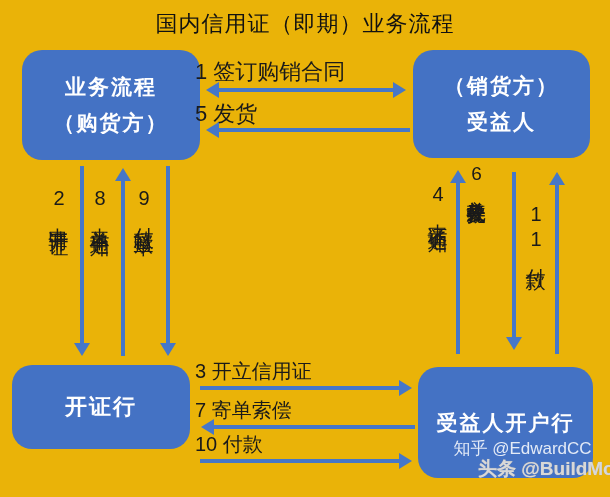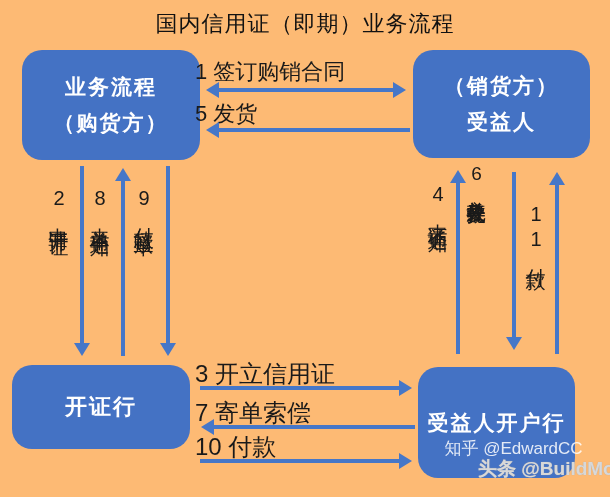--- a/index.html
+++ b/index.html
@@ -1,20 +1,20 @@
 <!DOCTYPE html>
 <html><head>
 <meta charset="utf-8">
 <style>
   * { margin:0; padding:0; box-sizing:border-box; }
   html,body { background:#ffffff; }
   .canvas {
     position:relative;
     width:610px; height:497px;
-    background:#fdba74;
+    background:#eab308;
     font-family:"Liberation Sans","DejaVu Sans",sans-serif;
     overflow:hidden;
     padding-left:44px;
   }
   .title {
     position:absolute; top:9px; left:0; width:610px;
     text-align:center;
     font-family:"DejaVu Serif","Liberation Serif",serif;
     font-size:22px; color:#111111; letter-spacing:1px;
   }
@@ -23,21 +23,21 @@
     position:absolute;
     background:#4472C4;
     border-radius:20px;
     color:#ffffff;
     display:flex; flex-direction:column; justify-content:center; align-items:center;
     font-weight:bold; letter-spacing:2px;
   }
   .node-applicant   { left:22px;  top:50px;  width:178px; height:110px; font-size:21px; }
   .node-beneficiary { left:413px; top:50px;  width:177px; height:108px; font-size:21px; }
   .node-issuing     { left:12px;  top:365px; width:178px; height:84px; font-size:22px; }
-  .node-benebank    { left:418px; top:367px; width:157px; height:111px; font-size:21px; overflow:visible; }
+  .node-benebank    { left:418px; top:367px; width:175px; height:111px; font-size:21px; overflow:visible; }
   .node-line { line-height:36px; white-space:nowrap; }
   .bank-name { position:absolute; top:42px; left:0; width:100%; text-align:center; white-space:nowrap; }
   .wm-zhihu {
     position:absolute; top:70px; left:10px; width:100%; text-align:center; padding-left:14px;
     font-size:17px; font-weight:400; letter-spacing:0px;
     color:rgba(255,255,255,0.85); white-space:nowrap;
   }
   .wm-toutiao {
     position:absolute; top:89px; left:60px;
     font-size:19px; font-weight:bold; letter-spacing:0px;
@@ -51,21 +51,21 @@
   .ah-u { top:-13px; left:-6px; border-left:8px solid transparent; border-right:8px solid transparent; border-bottom:13px solid #4677C8; }
   .ah-d { bottom:-13px; left:-6px; border-left:8px solid transparent; border-right:8px solid transparent; border-top:13px solid #4677C8; }
   .harrow1  { left:219px; top:88px;  width:174px; }
   .harrow5  { left:219px; top:128px; width:191px; }
   .harrow3  { left:200px; top:386px; width:199px; }
   .harrow7  { left:214px; top:425px; width:201px; }
   .harrow10 { left:200px; top:459px; width:199px; }
   
   .hlabel { position:absolute; left:195px; width:212px; text-align:left; color:#1a1a1a; white-space:nowrap; }
   .hlabel-top { font-size:22px; }
-  .hlabel-bot { font-size:24px; }
+  .hlabel-bot { font-size:20px; }
   .hlabel1  { top:57px; }
   .hlabel5  { top:99px; }
   .hlabel3  { top:358px; }
   .hlabel7  { top:397px; }
   .hlabel10 { top:431px; }
   
   .varrow { position:absolute; width:4px; background:#4677C8; }
   .varrow2  { left:80px;  top:166px; height:177px; }
   .varrow8  { left:121px; top:181px; height:175px; }
   .varrow9  { left:166px; top:166px; height:177px; }

